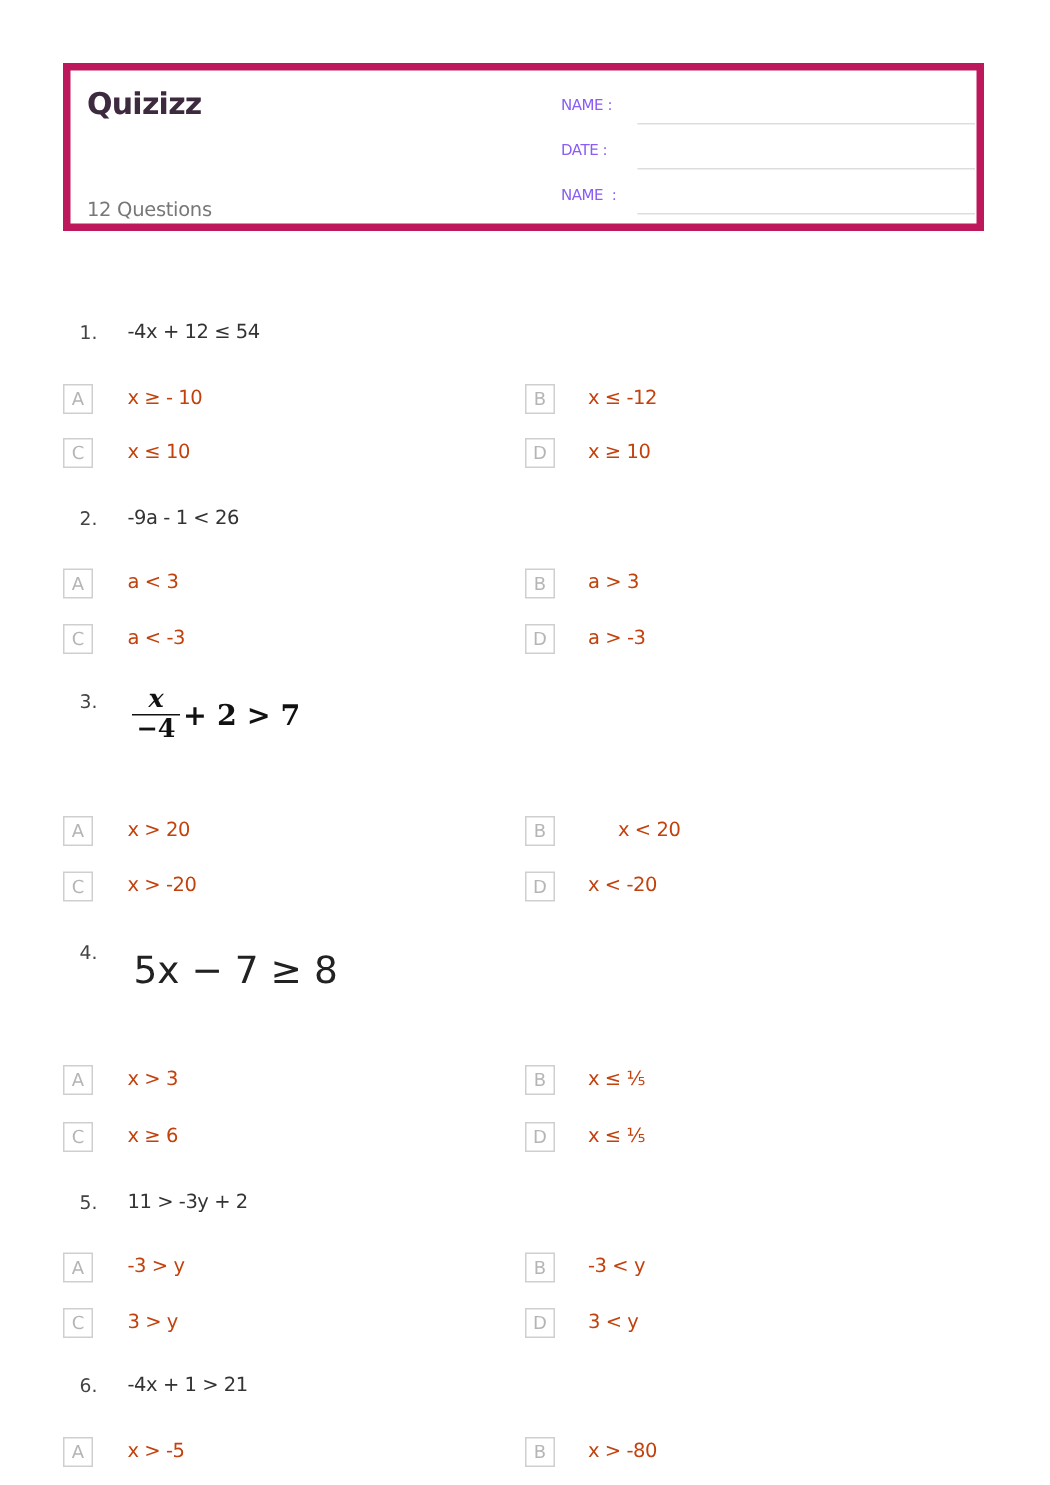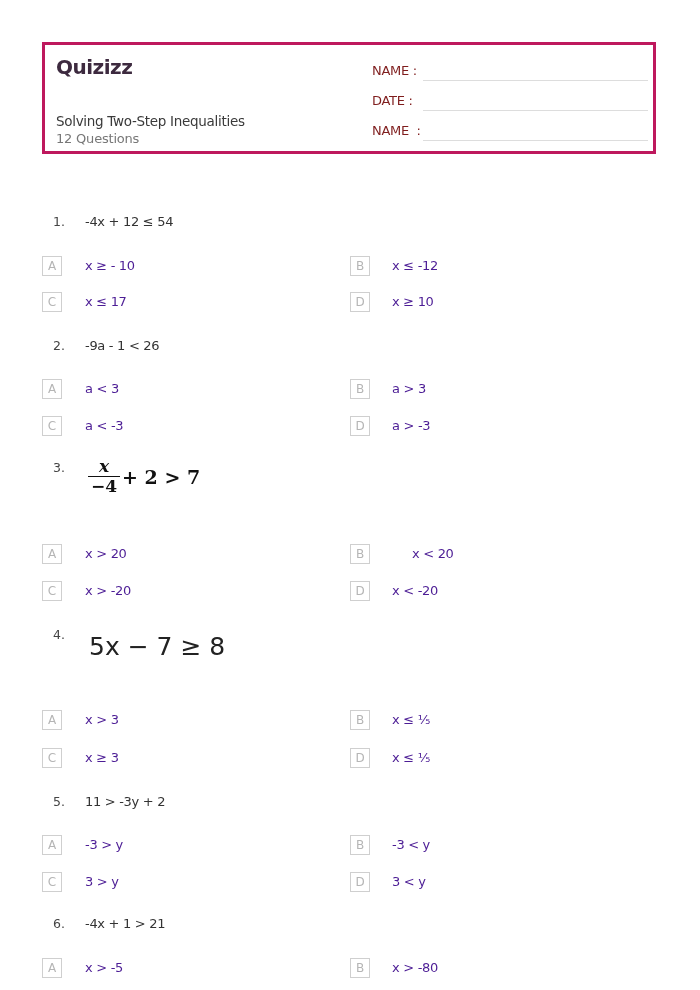--- a/index.html
+++ b/index.html
@@ -3,37 +3,37 @@
 <meta charset="utf-8">
 <style>
   html, body { margin: 0; padding: 0; background: #ffffff; }
   body {
     width: 700px; height: 990px; position: relative; overflow: hidden;
     font-family: "DejaVu Sans", "Liberation Sans", sans-serif;
     color: #333333;
   }
   .header-box {
     position: absolute; left: 42px; top: 42px; width: 614px; height: 112px;
-    border: 3px solid #be185d; box-sizing: border-box;
+    border: 5px solid #be185d; box-sizing: border-box;
   }
   .logo {
     position: absolute; left: 11px; top: 10px;
     font-family: "DejaVu Sans", sans-serif; font-weight: bold;
     font-size: 20px; letter-spacing: -0.5px; color: #3d2a3f;
   }
   .title {
     position: absolute; left: 11px; top: 68px; font-size: 13.5px; color: #3a3a3a;
     letter-spacing: -0.3px;
   }
   .subtitle {
     position: absolute; left: 11px; top: 86px; font-size: 13px; color: #777777;
     letter-spacing: -0.2px;
   }
   .field {
-    position: absolute; left: 327px; font-size: 13px; color: #7f1d1d;
+    position: absolute; left: 327px; font-size: 10px; color: #8b5cf6;
     letter-spacing: -0.3px;
   }
   .field-line {
     position: absolute; left: 378px; width: 225px; height: 0;
     border-bottom: 1px solid #dddddd;
   }
   .q-num {
     position: absolute; left: 53px; font-size: 12.5px; color: #444;
   }
   .q-text {
@@ -53,50 +53,49 @@
   .q-big {
     position: absolute; left: 89px; font-size: 25px; color: #222;
     font-family: "DejaVu Sans", sans-serif; letter-spacing: 0px;
   }
   .opt-box {
     position: absolute; width: 20px; height: 20px; box-sizing: border-box;
     border: 1px solid #cfcfcf; color: #b5b5b5; font-size: 12px;
     text-align: center; line-height: 18px;
   }
   .opt-text {
-    position: absolute; font-size: 13px; color: #4c1d95; letter-spacing: -0.3px;
+    position: absolute; font-size: 13px; color: #c2410c; letter-spacing: -0.3px;
   }
 </style>
 </head>
 <body>
 
 <div class="header-box">
   <div class="logo">Quizizz</div>
-  <div class="title">Solving Two-Step Inequalities</div>
   <div class="subtitle">12 Questions</div>
 
   <div class="field" style="top:18px">NAME :</div>
   <div class="field-line" style="top:35px"></div>
   <div class="field" style="top:48px">DATE :</div>
   <div class="field-line" style="top:65px"></div>
   <div class="field" style="top:78px; white-space:pre">NAME  :</div>
   <div class="field-line" style="top:95px"></div>
 </div>
 
 <div>
   <div class="q-num" style="top:214px">1.</div>
   <div class="q-text" style="top:214px">-4x + 12 ≤ 54</div>
 
   <div class="opt-box" style="left:42px; top:256px">A</div>
   <div class="opt-text" style="left:85px; top:258px">x ≥ - 10</div>
   <div class="opt-box" style="left:350px; top:256px">B</div>
   <div class="opt-text" style="left:392px; top:258px">x ≤ -12</div>
 
   <div class="opt-box" style="left:42px; top:292px">C</div>
-  <div class="opt-text" style="left:85px; top:294px">x ≤ 17</div>
+  <div class="opt-text" style="left:85px; top:294px">x ≤ 10</div>
   <div class="opt-box" style="left:350px; top:292px">D</div>
   <div class="opt-text" style="left:392px; top:294px">x ≥ 10</div>
 </div>
 
 <div>
   <div class="q-num" style="top:338px">2.</div>
   <div class="q-text" style="top:338px">-9a - 1 &lt; 26</div>
 
   <div class="opt-box" style="left:42px; top:379px">A</div>
   <div class="opt-text" style="left:85px; top:381px">a &lt; 3</div>
@@ -132,21 +131,21 @@
 <div>
   <div class="q-num" style="top:627px">4.</div>
   <div class="q-big" style="top:632px">5x − 7 ≥ 8</div>
 
   <div class="opt-box" style="left:42px; top:710px">A</div>
   <div class="opt-text" style="left:85px; top:712px">x &gt; 3</div>
   <div class="opt-box" style="left:350px; top:710px">B</div>
   <div class="opt-text" style="left:392px; top:712px">x ≤ ⅕</div>
 
   <div class="opt-box" style="left:42px; top:748px">C</div>
-  <div class="opt-text" style="left:85px; top:750px">x ≥ 3</div>
+  <div class="opt-text" style="left:85px; top:750px">x ≥ 6</div>
   <div class="opt-box" style="left:350px; top:748px">D</div>
   <div class="opt-text" style="left:392px; top:750px">x ≤ ⅕</div>
 </div>
 
 <div>
   <div class="q-num" style="top:794px">5.</div>
   <div class="q-text" style="top:794px">11 &gt; -3y + 2</div>
 
   <div class="opt-box" style="left:42px; top:835px">A</div>
   <div class="opt-text" style="left:85px; top:837px">-3 &gt; y</div>

